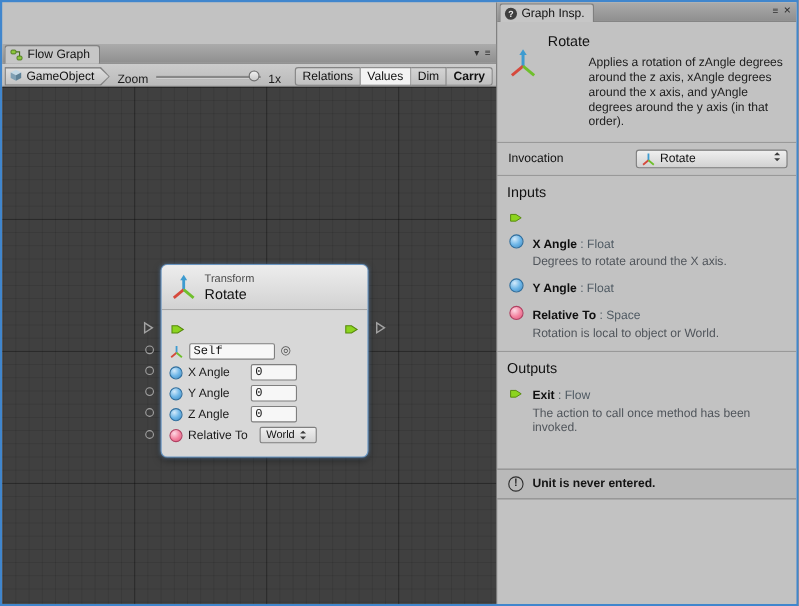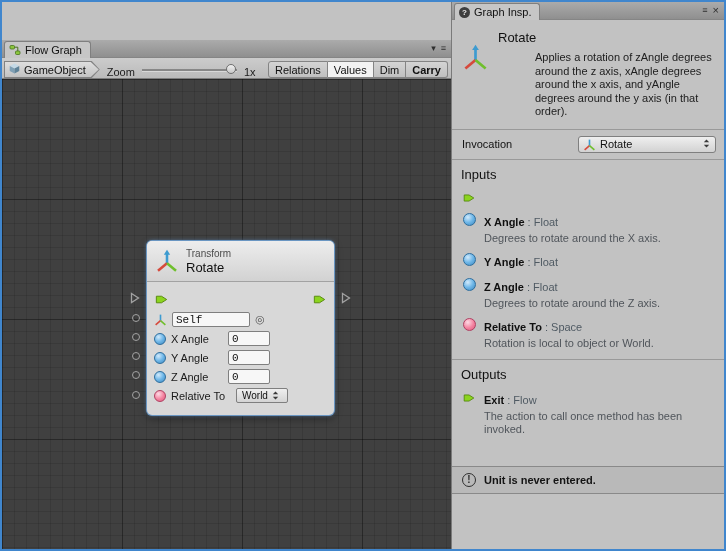--- a/index.html
+++ b/index.html
@@ -322,29 +322,20 @@
 
     <div class="port-item">
       <span class="pi-icon">
           <span class="dot dot-sm dot-float"></span>
         </span>
       <div>
         <div><span class="pname">Y Angle</span><span class="ptype">Float</span></div>
       </div>
     </div>
 
-    <div class="port-item">
-      <span class="pi-icon">
-          <span class="dot dot-sm dot-float"></span>
-        </span>
-      <div>
-        <div><span class="pname">Z Angle</span><span class="ptype">Float</span></div>
-        <div class="pdesc">Degrees to rotate around the Z axis.</div>
-      </div>
-    </div>
 
     <div class="port-item">
       <span class="pi-icon">
           <span class="dot dot-sm dot-space"></span>
         </span>
       <div>
         <div><span class="pname">Relative To</span><span class="ptype">Space</span></div>
         <div class="pdesc">Rotation is local to object or World.</div>
       </div>
     </div>

